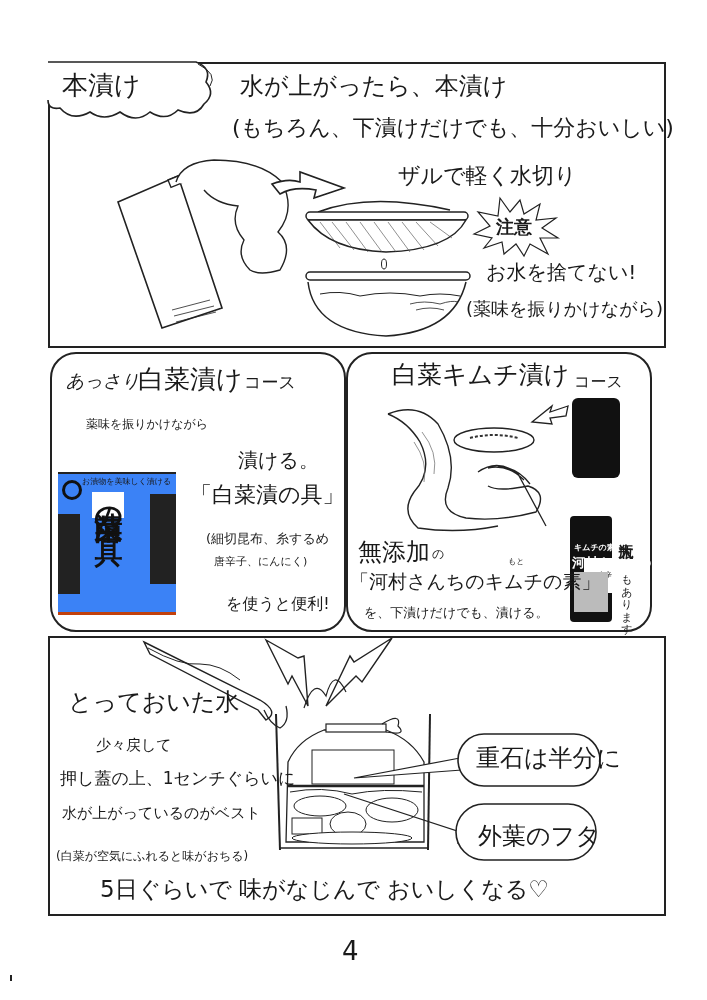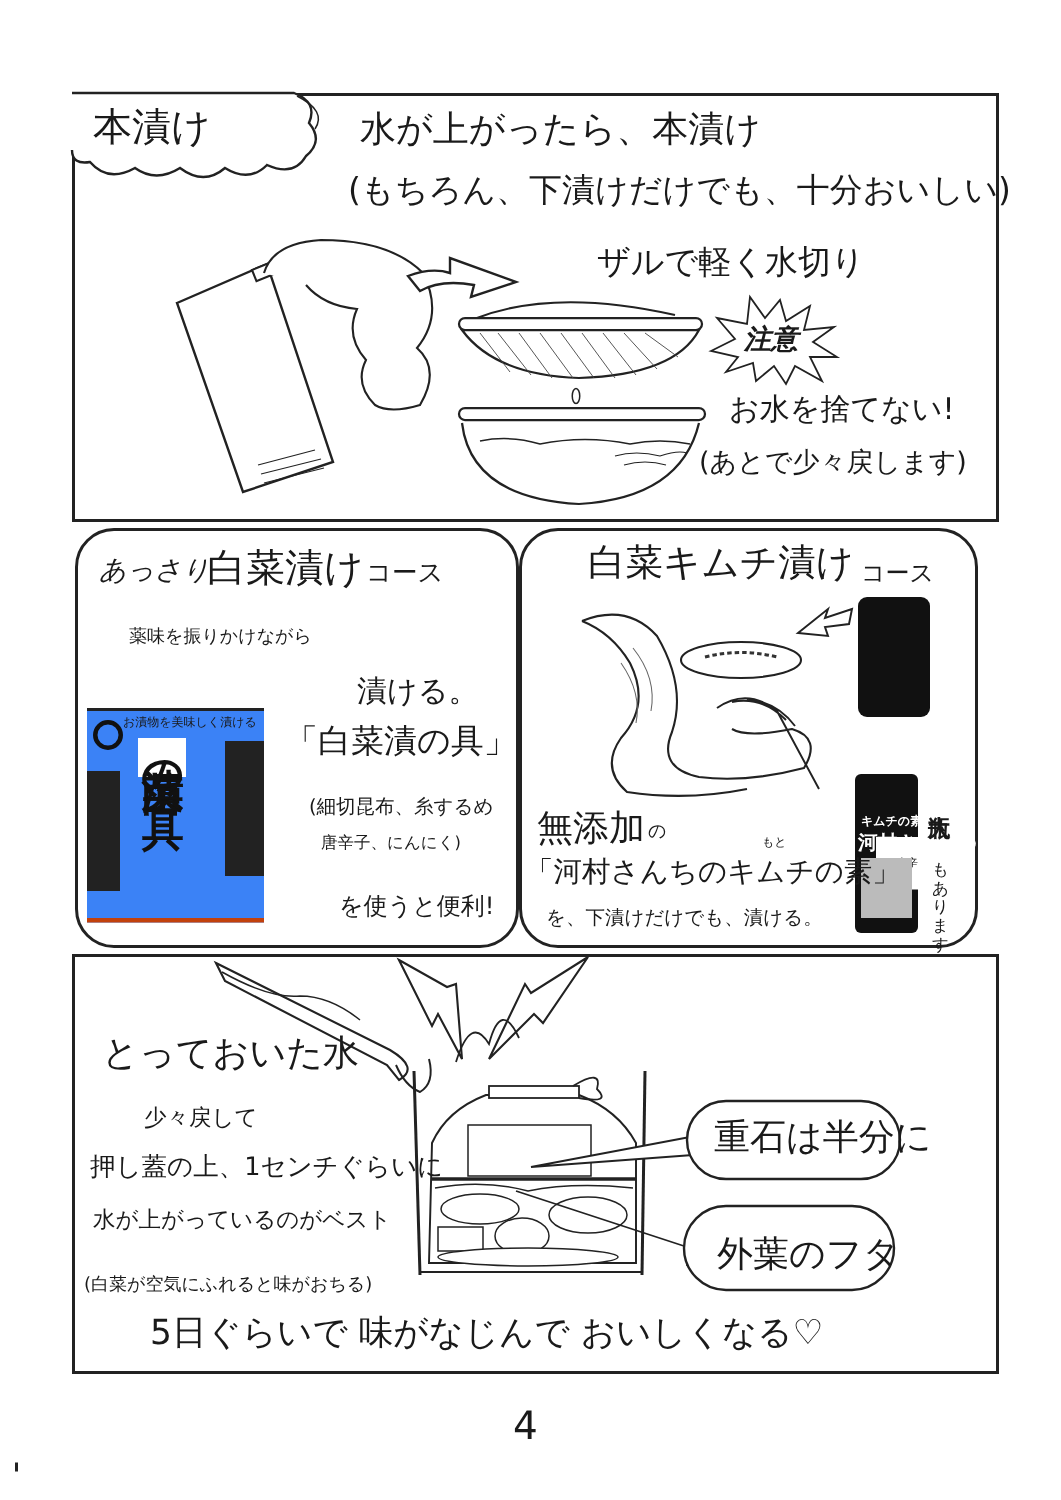--- a/index.html
+++ b/index.html
@@ -67,24 +67,24 @@
   <rect x="6" y="74" width="164" height="8" rx="4" fill="#fff" stroke="#222" stroke-width="1.5"></rect>
   <ellipse cx="82" cy="90" rx="2.5" ry="5" fill="#fff" stroke="#222" stroke-width="1"></ellipse>
   <path d="M8,84 Q14,134 86,138 Q154,134 166,84" fill="#fff" stroke="#222" stroke-width="1.5"></path>
   <path d="M20,96 Q40,92 60,98 Q90,92 120,98 Q140,94 160,98" fill="none" stroke="#222" stroke-width="1"></path>
   <path d="M110,106 Q124,102 140,106 Q152,102 158,104 M116,112 Q130,108 144,112" fill="none" stroke="#222" stroke-width="0.8"></path>
 </svg>
 
 <svg style="left:470px;top:196px;" width="90" height="62">
   <polygon points="4,38 20,30 8,16 28,20 30,2 40,16 50,4 54,18 70,8 66,24 86,22 72,32 88,42 70,42 78,58 60,48 54,60 46,48 34,58 32,46 14,52 22,42" fill="#fff" stroke="#222" stroke-width="1.2"></polygon>
 </svg>
-<div class="txt mid" style="left:496px;top:218px;font-size:18px;font-weight:bold;font-style:italic;">注意</div>
+<div class="txt mid" style="left:496px;top:218px;font-size:18px;font-weight:bold;">注意</div>
 
 <div class="txt mid" style="left:486px;top:262px;font-size:20px;">お水を捨てない!</div>
-<div class="txt mid" style="left:466px;top:300px;font-size:18px;">(あとで少々戻します)</div>
+<div class="txt mid" style="left:466px;top:300px;font-size:18px;">(薬味を振りかけながら)</div>
 
 <div class="panel rounded" style="left:50px; top:352px; width:292px; height:276px;"></div>
 
 <div class="txt" style="left:66px;top:372px;font-size:18px;font-style:italic;">あっさり</div>
 <div class="txt big" style="left:138px;top:366px;font-size:26px;">白菜漬け</div>
 <div class="txt" style="left:244px;top:374px;font-size:17px;">コース</div>
 
 <div class="txt mid" style="left:86px;top:418px;font-size:12px;">薬味を振りかけながら</div>
 <div class="txt mid" style="left:238px;top:450px;font-size:20px;">漬ける。</div>
 

